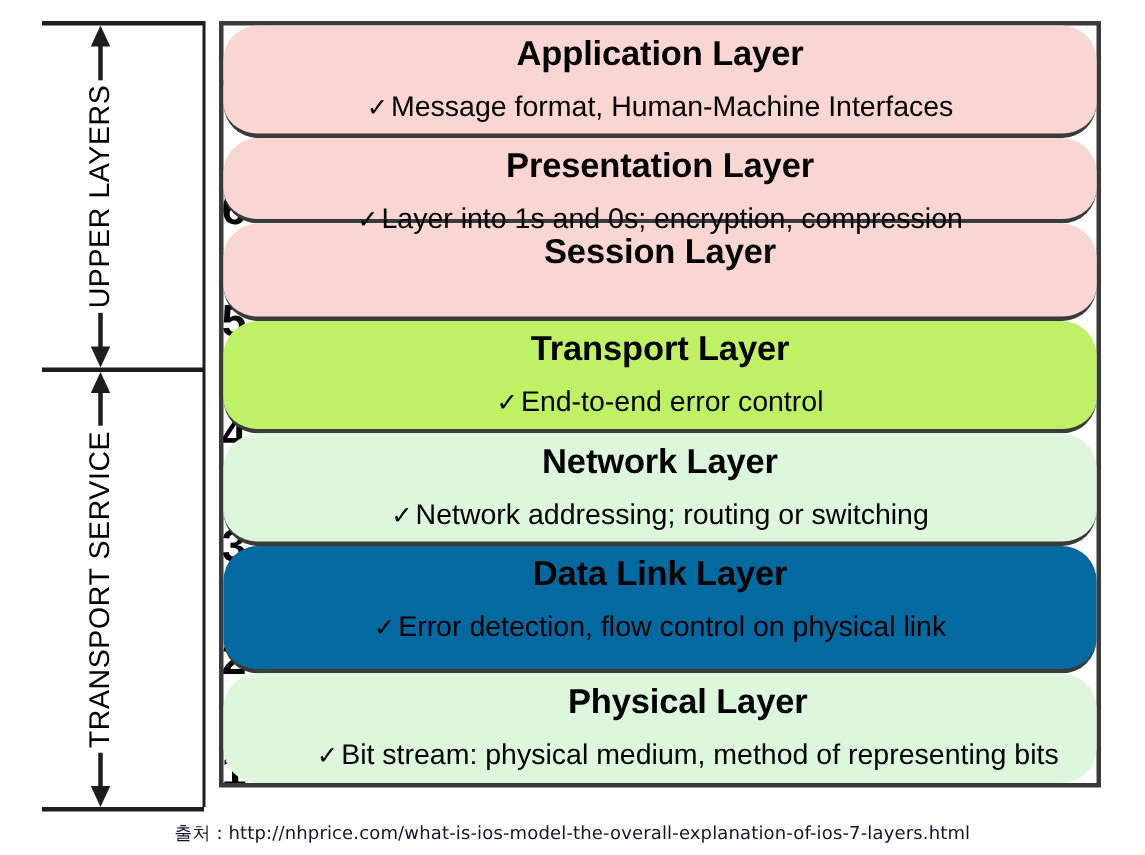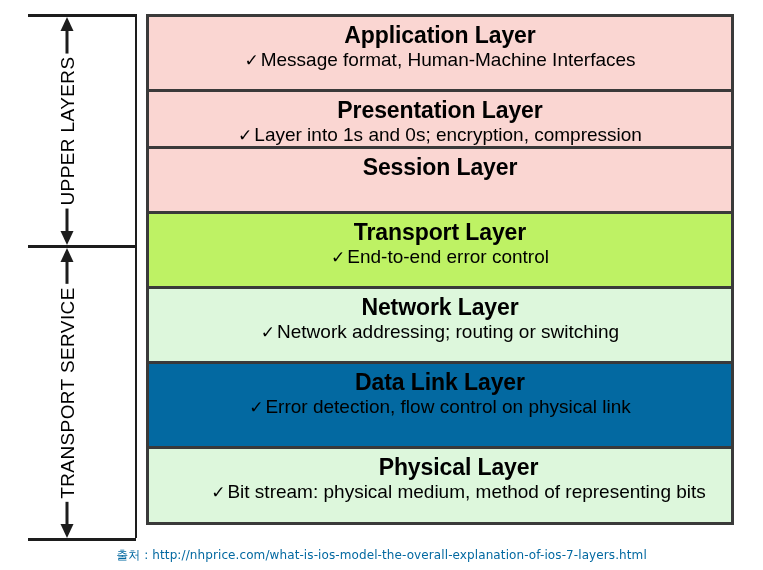--- a/index.html
+++ b/index.html
@@ -118,50 +118,51 @@
     top: 14px;
     width: 588px;
     border: 3px solid #3a3a3a;
     box-sizing: border-box;
   }
   .layer-box {
     box-sizing: border-box;
     border-bottom: 3px solid #3a3a3a;
     padding: 6px 8px 8px 8px;
     text-align: center;
+    border-radius: 23px;
   }
   .layer-box:last-child { border-bottom: none; padding-left: 45px; }
 
   .layer-title {
     font-size: 23px;
     font-weight: bold;
     line-height: 1.12;
     letter-spacing: -0.1px;
   }
   .layer-desc {
     font-size: 19px;
     font-weight: 400;
     line-height: 1.15;
-    margin-top: 0;
+    margin-top: 12px;
     white-space: nowrap;
   }
   .check {
     font-size: 17px;
     padding-right: 2px;
   }
 
   
   .credit {
     position: absolute;
     left: 0;
     top: 547px;
     width: 763px;
     text-align: center;
     font-size: 12px;
-    color: #0369a1;
+    color: #0f172a;
     font-family: "DejaVu Sans", sans-serif;
     letter-spacing: 0.1px;
   }
 </style>
 </head>
 <body>
 
 <div id="diagram">
 
   <div class="group-col">

